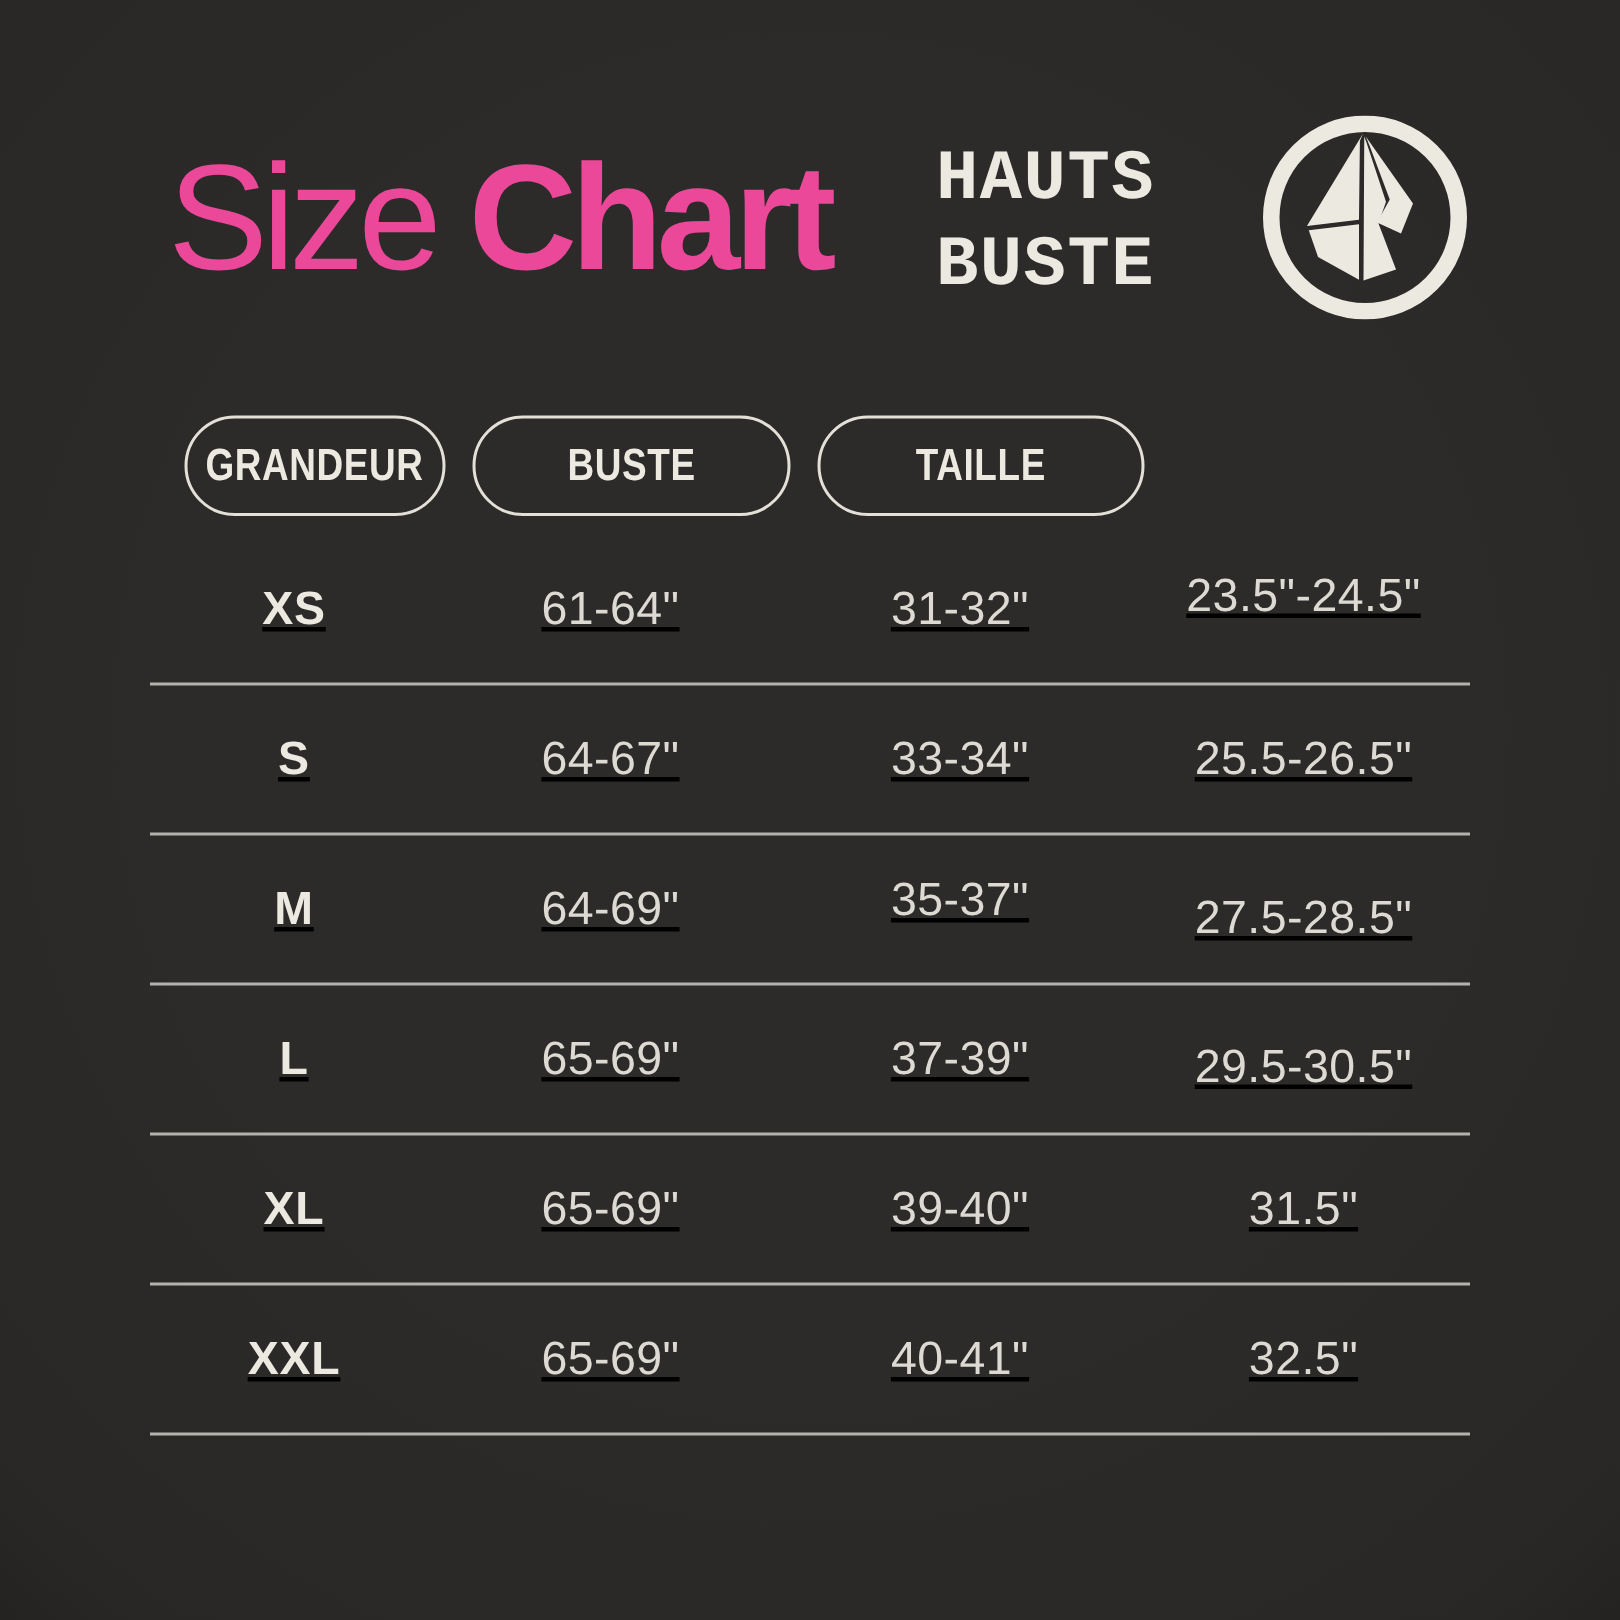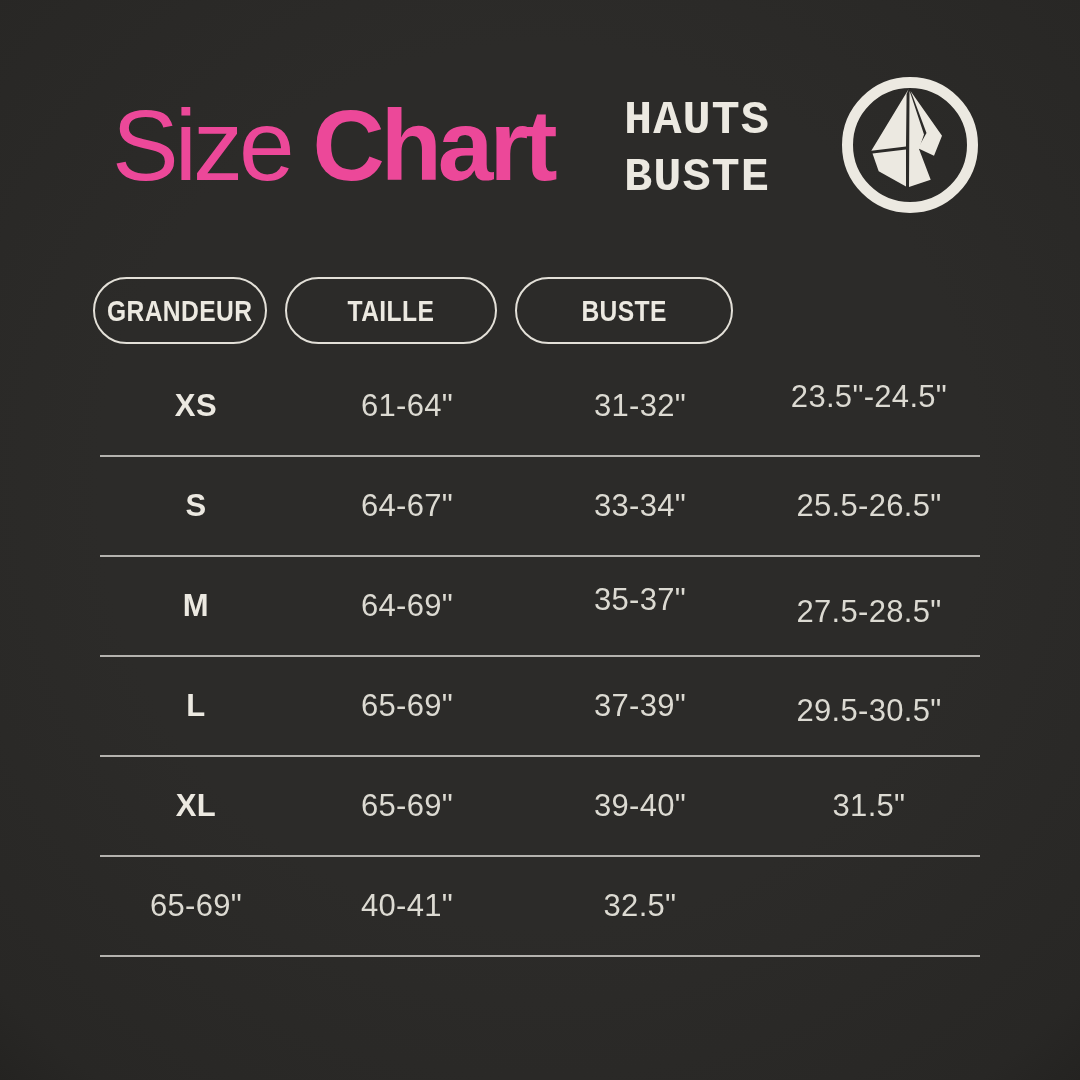--- a/index.html
+++ b/index.html
@@ -23,34 +23,35 @@
     text-align:center;color:#ece9e1;
     font-size:47px;font-weight:700;line-height:1.22;letter-spacing:1px;font-family:Liberation Mono, monospace;
   }
   .logo{position:absolute;left:842px;top:77px;width:136px;height:136px;}
   
   .grid-cols{
     display:grid;
     grid-template-columns:192px 230px 236px 222px;
     width:880px;
   }
-  .pills{position:absolute;left:84px;top:277px;}
+  .pills{position:absolute;left:114px;top:277px;}
   .pill{
     grid-row:1;
     height:67px;box-sizing:border-box;
     margin:0 9px;
     border:2.5px solid #e3e0d8;border-radius:34px;
     display:flex;align-items:center;justify-content:center;
     color:#ece9e1;font-size:30px;font-weight:700;
   }
   .pill span{display:inline-block;transform:scaleX(0.82);letter-spacing:0.5px;white-space:nowrap;}
   .rows{position:absolute;left:100px;top:357px;}
   .row{
     height:98px;align-items:center;
     border-bottom:2px solid #b4b2ae;
+    text-decoration:underline;
   }
   .cell{
     text-align:center;color:#dcdad2;font-size:31px;letter-spacing:0.3px;
   }
   .cell.size{color:#ece9e1;font-weight:700;letter-spacing:0.5px;}
   .raise{transform:translateY(-9px);}
   .raise-sm{transform:translateY(-6px);}
   .sink{transform:translateY(6px);}
   .sink-sm{transform:translateY(5px);}
 </style>
@@ -75,24 +76,24 @@
     <path fill="#ece9e1" d="M42.5,88.5 L48.7,106.3 L76,121.5 L76,84.5 Z"></path>
     <path fill="#ece9e1" d="M79.5,26 L79,122 L100.7,114.7 L89,84 L94,69.5 L81,30 Z"></path>
     <path fill="#ece9e1" d="M80.5,26 L112,70.7 L104,90.7 L88,83.3 L96.5,68 L83,32 Z"></path>
   </svg>
 
   <div class="pills grid-cols">
     <div class="pill">
         <span>GRANDEUR</span>
       </div>
     <div class="pill">
-        <span>TAILLE</span>
+        <span>BUSTE</span>
       </div>
     <div class="pill">
-        <span>BUSTE</span>
+        <span>TAILLE</span>
       </div>
   </div>
 
   <div class="rows">
 
     <div class="row grid-cols">
       <div class="cell size">XS</div>
       <div class="cell">61-64"</div>
       <div class="cell">31-32"</div>
       <div class="cell raise">23.5"-24.5"</div>
@@ -120,19 +121,20 @@
     </div>
 
     <div class="row grid-cols">
       <div class="cell size">XL</div>
       <div class="cell">65-69"</div>
       <div class="cell">39-40"</div>
       <div class="cell">31.5"</div>
     </div>
 
     <div class="row grid-cols">
+      <div class="cell size">XXL</div>
       <div class="cell">65-69"</div>
       <div class="cell">40-41"</div>
       <div class="cell">32.5"</div>
     </div>
 
   </div>
 </div>
 
 </body></html>

